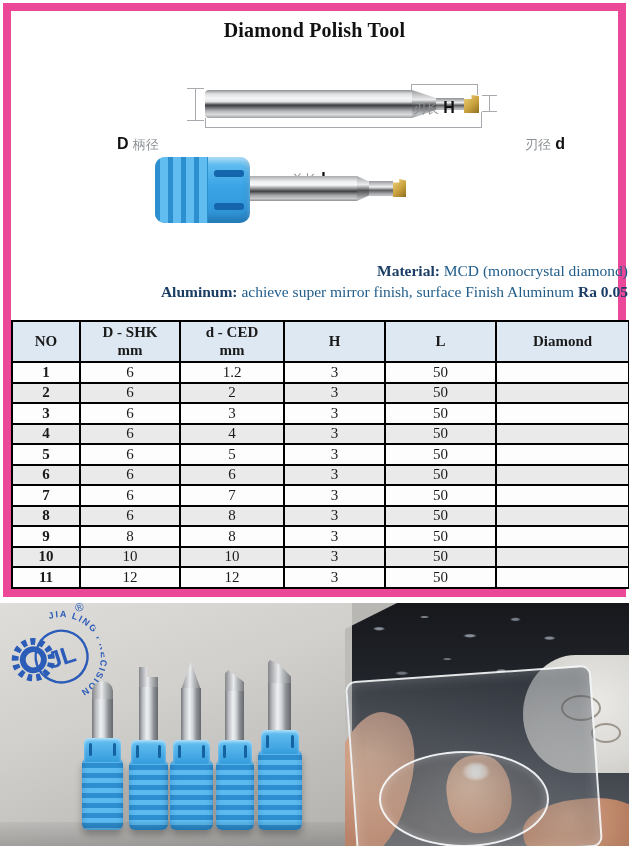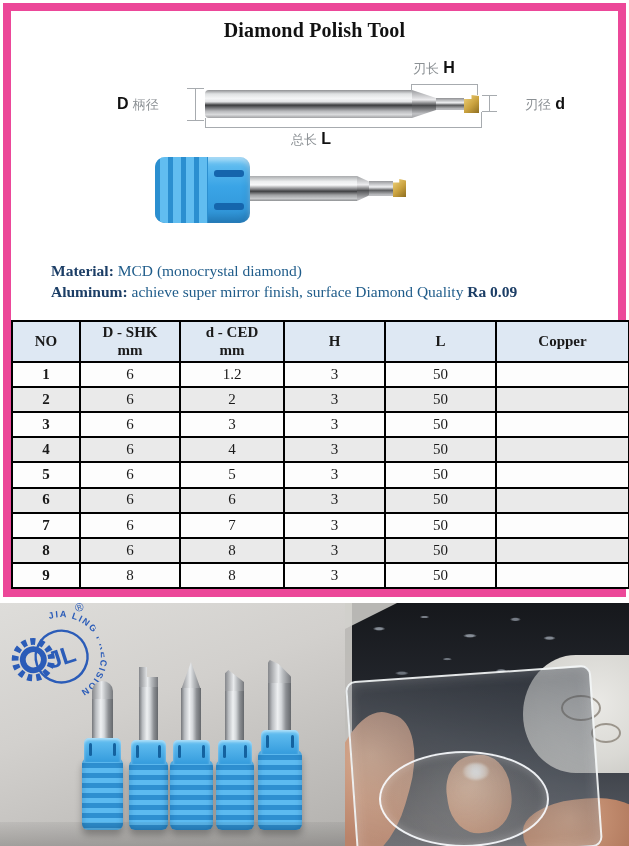--- a/index.html
+++ b/index.html
@@ -12,21 +12,21 @@
        border:8px solid #ec4899;background:#fff;}
   .doc-inner{position:absolute;inset:0;}
 
   .title{position:absolute;top:8px;left:0;width:100%;text-align:center;
          font-size:20px;font-weight:bold;color:#111;letter-spacing:.2px;}
 
   
   .diagram{position:absolute;left:0;top:38px;width:617px;height:104px;}
   .dline{position:absolute;background:#a7abaf;}
   .dlab{position:absolute;color:#8b9094;font-size:13px;white-space:nowrap;
-        font-family:"DejaVu Sans",sans-serif;}
+        font-family:"DejaVu Sans",sans-serif;margin-top:40px;}
   .dsym{color:#111;font-weight:bold;font-size:16px;font-family:"Liberation Sans",sans-serif;}
   .shank{position:absolute;left:194px;top:41px;width:207px;height:28px;border-radius:4px 0 0 4px;
     background:linear-gradient(180deg,#8f9093 0%,#dfe1e2 14%,#f4f5f6 30%,#e3e4e6 42%,#3a3b3d 54%,#6f7073 63%,#b9babd 76%,#dadbdd 88%,#9fa0a3 100%);}
   .taper{position:absolute;left:401px;top:41px;width:24px;height:28px;
     background:linear-gradient(180deg,#9b9c9f,#ececee 35%,#4a4b4d 55%,#c0c1c4 85%,#a3a4a7);
     clip-path:polygon(0 0,100% 29%,100% 71%,0 100%);}
   .neck{position:absolute;left:425px;top:49px;width:28px;height:12px;
     background:linear-gradient(180deg,#8f9093,#eff0f2 40%,#5a5b5d 60%,#b9babd 90%);}
   .tip-d{position:absolute;left:453px;top:46px;width:15px;height:18px;
     background:linear-gradient(135deg,#efd27a,#caa23f 55%,#8f6f22);
@@ -46,22 +46,22 @@
   .taper-big{position:absolute;left:346px;top:25px;width:12px;height:25px;
     background:linear-gradient(180deg,#a2a4a6,#ededef 35%,#525355 58%,#b5b6b9 90%);
     clip-path:polygon(0 0,100% 22%,100% 78%,0 100%);}
   .neck-big{position:absolute;left:358px;top:30px;width:24px;height:15px;
     background:linear-gradient(180deg,#97989b,#f0f1f3 40%,#5d5e60 62%,#bcbdc0 92%);}
   .tip-big{position:absolute;left:382px;top:28px;width:13px;height:18px;
     background:linear-gradient(135deg,#f0d47d,#c9a13e 55%,#8d6d20);
     clip-path:polygon(0 20%,48% 20%,48% 0,100% 8%,100% 100%,0 100%);}
 
   
-  .info{position:absolute;left:0;top:250px;width:617px;text-align:left;
-        font-size:15.5px;line-height:20.5px;color:var(--info-value,#1F5C8A);padding-left:40px;}
+  .info{position:absolute;left:0;top:250px;width:617px;text-align:right;
+        font-size:15.5px;line-height:20.5px;color:var(--info-value,#1F5C8A);}
   .info .lbl{font-weight:bold;color:var(--info-label,#1C3E66);}
   .info .emph{font-weight:bold;color:var(--info-label,#1C3E66);}
 
   
   table.spec{position:absolute;left:0;bottom:0;width:617px;height:269px;
     border-collapse:collapse;table-layout:fixed;font-size:15px;color:#1a1a1a;}
   table.spec th,table.spec td{border:2px solid #000;text-align:center;vertical-align:middle;
     padding:0;line-height:1.15;}
   table.spec thead th{background:var(--header-bg,#DEE8F3);font-weight:bold;height:41px;font-size:15px;}
   table.spec th .l2{display:block;}
@@ -191,42 +191,42 @@
       <div class="tip-big"></div>
     </div>
 
     <div class="info">
       <div>
         <span class="lbl">Material:</span>
         <span>MCD (monocrystal diamond)</span>
       </div>
       <div>
         <span class="lbl">Aluminum:</span>
-        <span>achieve super mirror finish, surface Diamond Quality</span>
-        <span class="emph">Ra 0.09</span>
+        <span>achieve super mirror finish, surface Finish Aluminum</span>
+        <span class="emph">Ra 0.05</span>
       </div>
     </div>
 
     <table class="spec">
       <colgroup>
         <col style="width:68px">
           <col style="width:100px">
           <col style="width:104px">
         <col style="width:101px">
           <col style="width:111px">
           <col style="width:133px">
       </colgroup>
       <thead>
         <tr>
           <th><span>NO</span><span class="l2"></span></th>
           <th><span>D - SHK</span><span class="l2">mm</span></th>
           <th><span>d - CED</span><span class="l2">mm</span></th>
           <th><span>H</span><span class="l2"></span></th>
           <th><span>L</span><span class="l2"></span></th>
-          <th><span>Copper</span><span class="l2"></span></th>
+          <th><span>Diamond</span><span class="l2"></span></th>
         </tr>
       </thead>
       <tbody>
           <tr>
             <td class="no-col">1</td>
             <td>6</td>
             <td>1.2</td>
             <td>3</td>
             <td>50</td>
             <td></td>
@@ -284,20 +284,36 @@
             <td>6</td>
             <td>8</td>
             <td>3</td>
             <td>50</td>
             <td></td>
           </tr>
           <tr>
             <td class="no-col">9</td>
             <td>8</td>
             <td>8</td>
+            <td>3</td>
+            <td>50</td>
+            <td></td>
+          </tr>
+          <tr class="alt">
+            <td class="no-col">10</td>
+            <td>10</td>
+            <td>10</td>
+            <td>3</td>
+            <td>50</td>
+            <td></td>
+          </tr>
+          <tr>
+            <td class="no-col">11</td>
+            <td>12</td>
+            <td>12</td>
             <td>3</td>
             <td>50</td>
             <td></td>
           </tr>
         </tbody>
     </table>
   </div>
 </div>
 
 <div class="photos">

